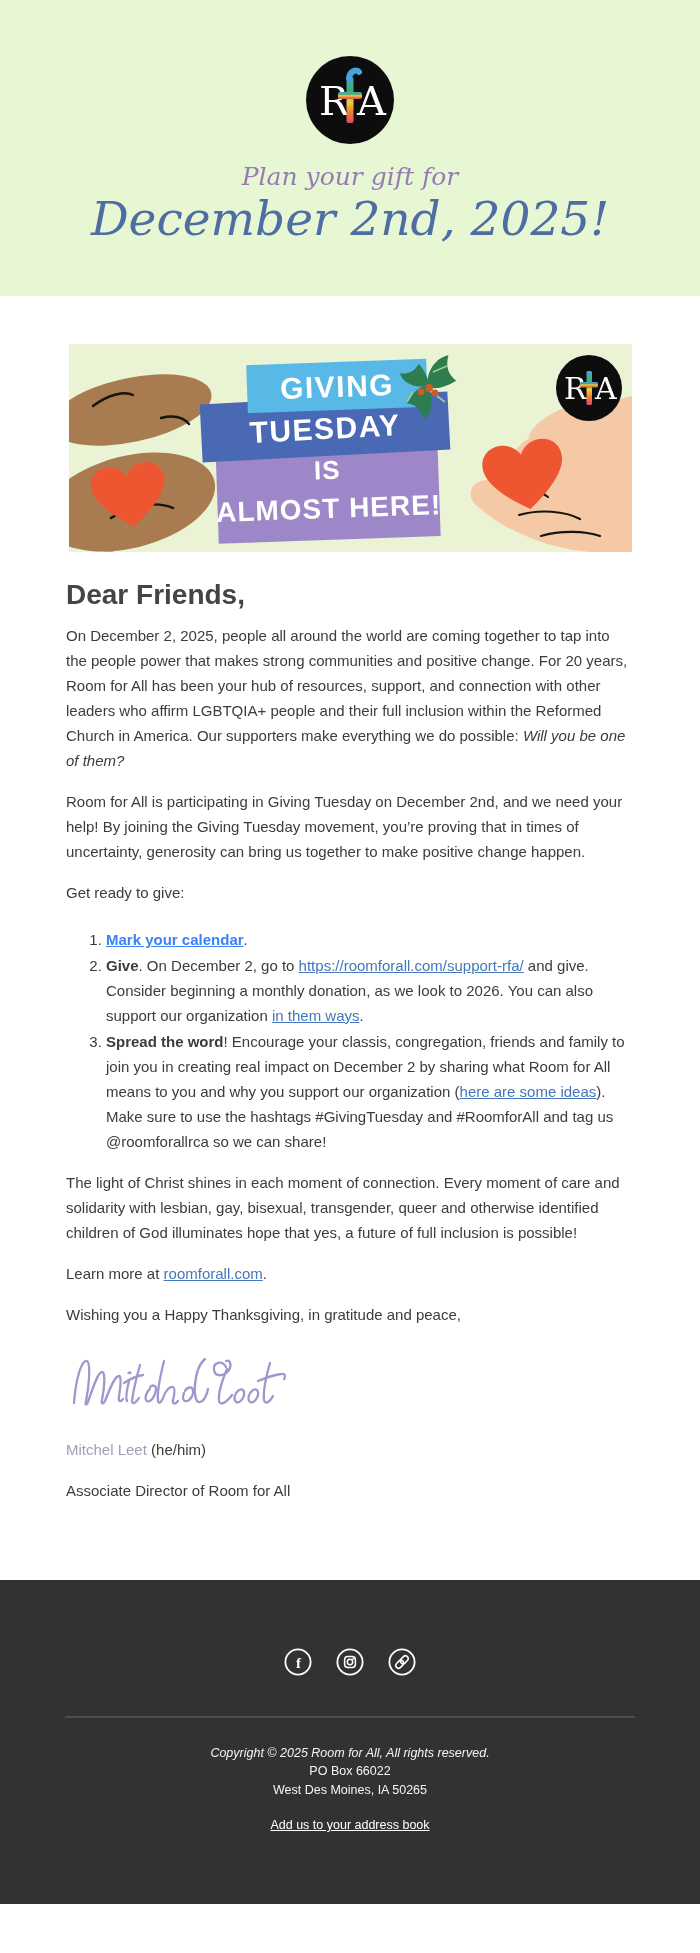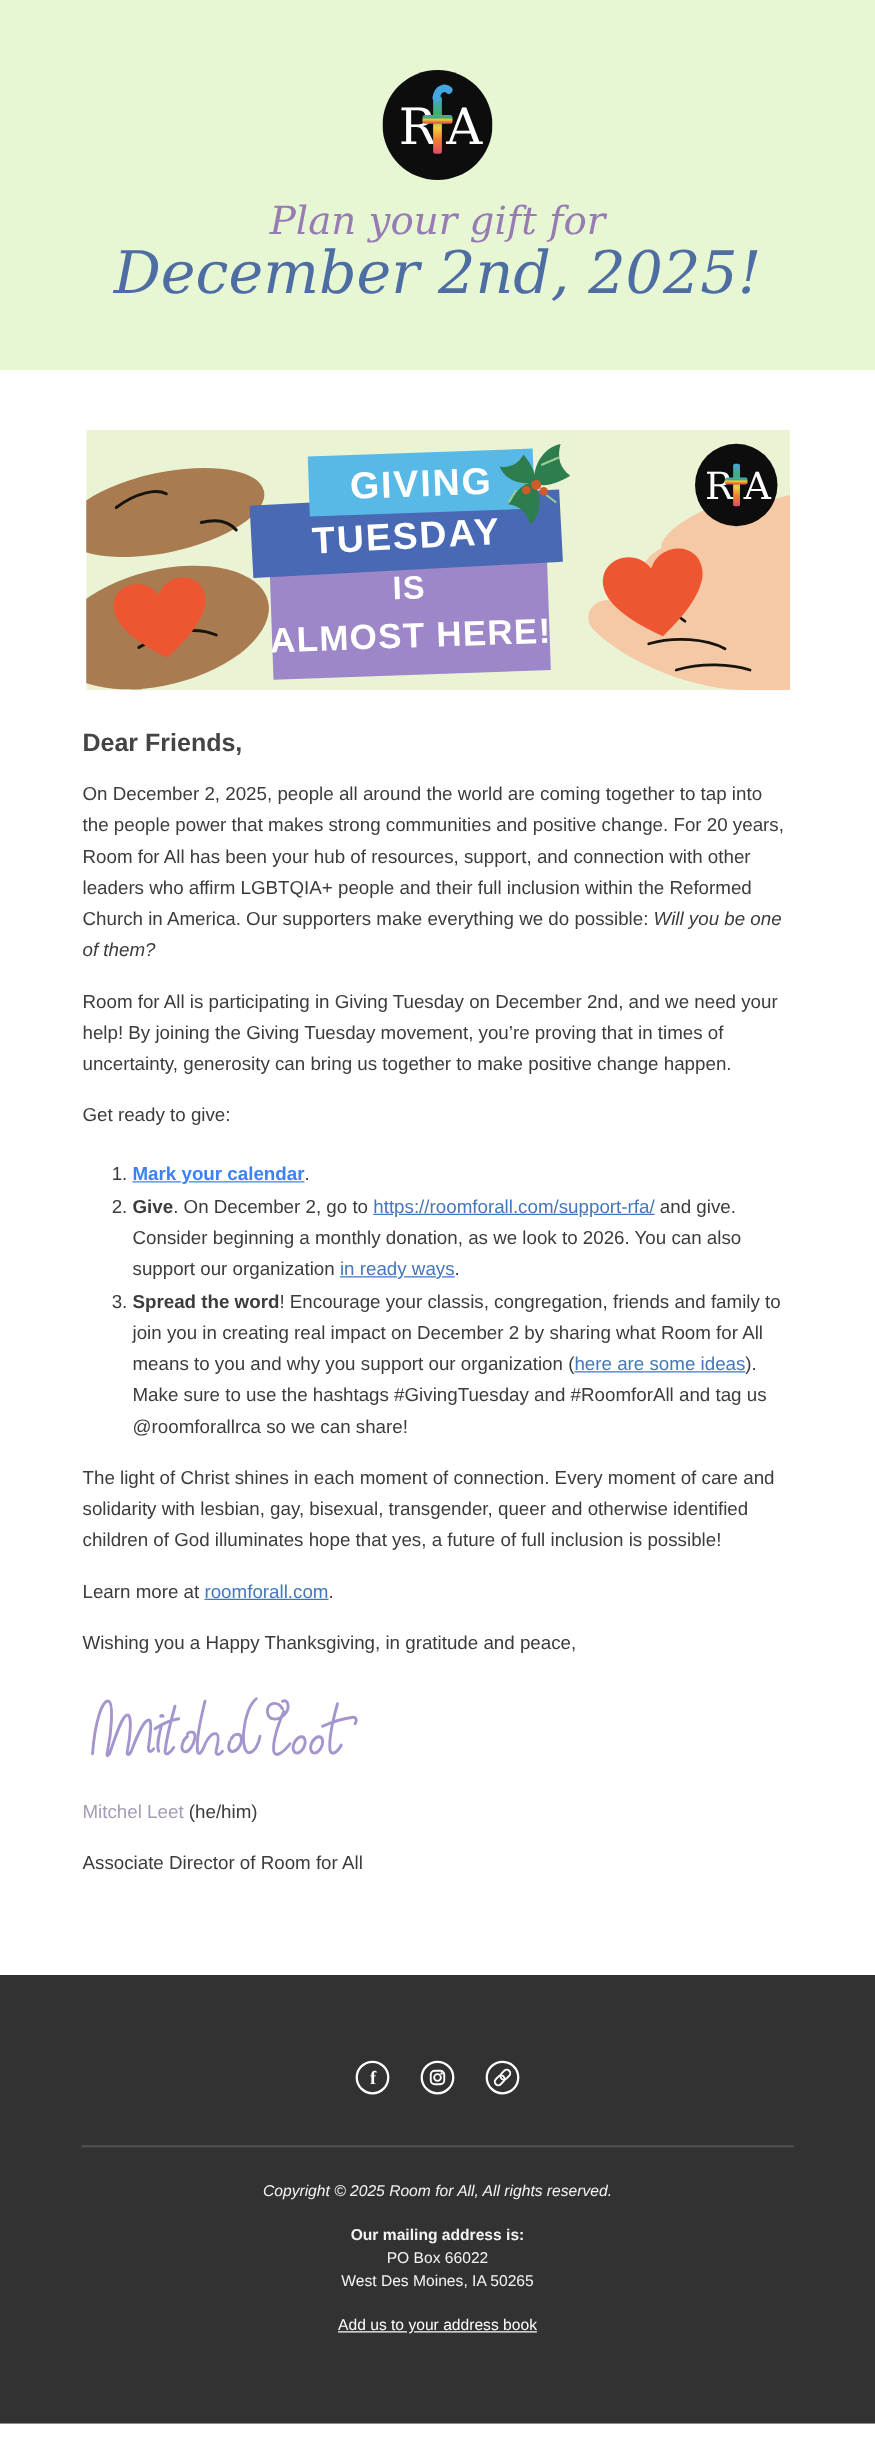--- a/index.html
+++ b/index.html
@@ -3,32 +3,32 @@
 <meta charset="utf-8">
 <style>
   html,body{margin:0;padding:0;background:#ffffff;}
   body{width:700px;font-family:"Liberation Sans",sans-serif;color:#3c3c3c;}
   .wrap{width:700px;overflow:hidden;}
 
   
   .header{background:#e7f6d3;height:296px;box-sizing:border-box;padding-top:56px;text-align:center;}
   .logo-svg{display:block;margin:0 auto;}
   .headline1{margin:14px 0 0;font-family:"DejaVu Serif","Liberation Serif",serif;font-style:italic;
-             font-size:31px;line-height:38px;color:#977cb4;font-weight:500;}
+             font-size:25px;line-height:38px;color:#977cb4;font-weight:500;}
   .headline2{margin:2px 0 0;font-family:"DejaVu Serif","Liberation Serif",serif;font-style:italic;
              font-size:47px;line-height:42px;color:#4e6da3;font-weight:500;}
 
   
   .banner{display:block;margin:48px auto 0;}
   .bannertxt{font-family:"Liberation Sans",sans-serif;font-weight:700;fill:#ffffff;}
   .logoletter{font-family:"DejaVu Serif",serif;fill:#ffffff;}
 
   
   .main{padding:0 66px 61px;font-size:15px;line-height:25px;color:#3c3c3c;}
-  .main h2{margin:31px 0 0;font-size:20px;line-height:24px;color:#444444;}
+  .main h2{margin:31px 0 0;font-size:28px;line-height:24px;color:#444444;}
   .main p{margin:16px 0;}
   .main ol{margin:22px 0 16px;padding-left:40px;}
   .main ol li{margin:0 0 1px;}
   .b{font-weight:700;}
   .i{font-style:italic;}
   a.l{color:#4477bb;text-decoration:underline;}
   a.lb{color:#3b82f6;text-decoration:underline;font-weight:700;}
   .sig{display:block;margin:14px 0 0;}
   .signame{margin:12px 0 0;}
   .signame .name{color:#a79cb5;}
@@ -150,21 +150,21 @@
 
   <div class="main">
     <h2>Dear Friends,</h2>
 
     <p><span>On December 2, 2025, people all around the world are coming together to tap into the people power that makes strong communities and positive change. For 20 years, Room for All has been your hub of resources, support, and connection with other leaders who affirm LGBTQIA+ people and their full inclusion within the Reformed Church in America. Our supporters make everything we do possible: </span><span class="i">Will you be one of them?</span></p>
     <p><span>Room for All is participating in Giving Tuesday on December 2nd, and we need your help! By joining the Giving Tuesday movement, you’re proving that in times of uncertainty, generosity can bring us together to make positive change happen.</span></p>
     <p><span>Get ready to give:</span></p>
 
     <ol>
       <li><a href="#" class="lb">Mark your calendar</a><span>.</span></li>
-      <li><span class="b">Give</span><span>. On December 2, go to </span><a href="#" class="l">https://roomforall.com/support-rfa/</a><span> and give. Consider beginning a monthly donation, as we look to 2026. You can also support our organization </span><a href="#" class="l">in ready ways</a><span>.</span></li>
+      <li><span class="b">Give</span><span>. On December 2, go to </span><a href="#" class="l">https://roomforall.com/support-rfa/</a><span> and give. Consider beginning a monthly donation, as we look to 2026. You can also support our organization </span><a href="#" class="l">in them ways</a><span>.</span></li>
       <li><span class="b">Spread the word</span><span>! Encourage your classis, congregation, friends and family to join you in creating real impact on December 2 by sharing what Room for All means to you and why you support our organization (</span><a href="#" class="l">here are some ideas</a><span>). Make sure to use the hashtags #GivingTuesday and #RoomforAll and tag us @roomforallrca so we can share!</span></li>
     </ol>
 
     <p><span>The light of Christ shines in each moment of connection. Every moment of care and solidarity with lesbian, gay, bisexual, transgender, queer and otherwise identified children of God illuminates hope that yes, a future of full inclusion is possible!</span></p>
     <p><span>Learn more at </span><a href="#" class="l">roomforall.com</a><span>.</span></p>
     <p><span>Wishing you a Happy Thanksgiving, in gratitude and peace,</span></p>
 
     <svg class="sig" width="230" height="78" viewBox="0 0 230 78">
       <g stroke="#a595ce" stroke-width="2.3" fill="none" stroke-linecap="round" stroke-linejoin="round">
         <path d="M8,60 C10,34 16,16 21,18 C25,20 23,44 20,58 C19,62 20,63 22,59 C27,44 32,29 36,29 C40,29 38,47 36,57 C35,61 37,62 39,58 C44,45 49,33 53,33 C56,33 54,47 53,53 C52,58 54,60 57,56"></path>
@@ -213,21 +213,20 @@
             <rect x="-1.2" y="-2.8" width="8.8" height="5.6" rx="2.8"></rect>
           </g>
         </svg>
       </a>
     </div>
 
     <hr class="fdivider">
 
     <p class="copyright">Copyright © 2025 Room for All, All rights reserved.</p>
 
-    <p class="mailhead">Our mailing address is:</p>
     <p class="addr">PO Box 66022</p>
     <p class="addr">West Des Moines, IA 50265</p>
 
     <a class="addrlink" href="#">Add us to your address book</a>
 
     
     
 
     
   </div>

